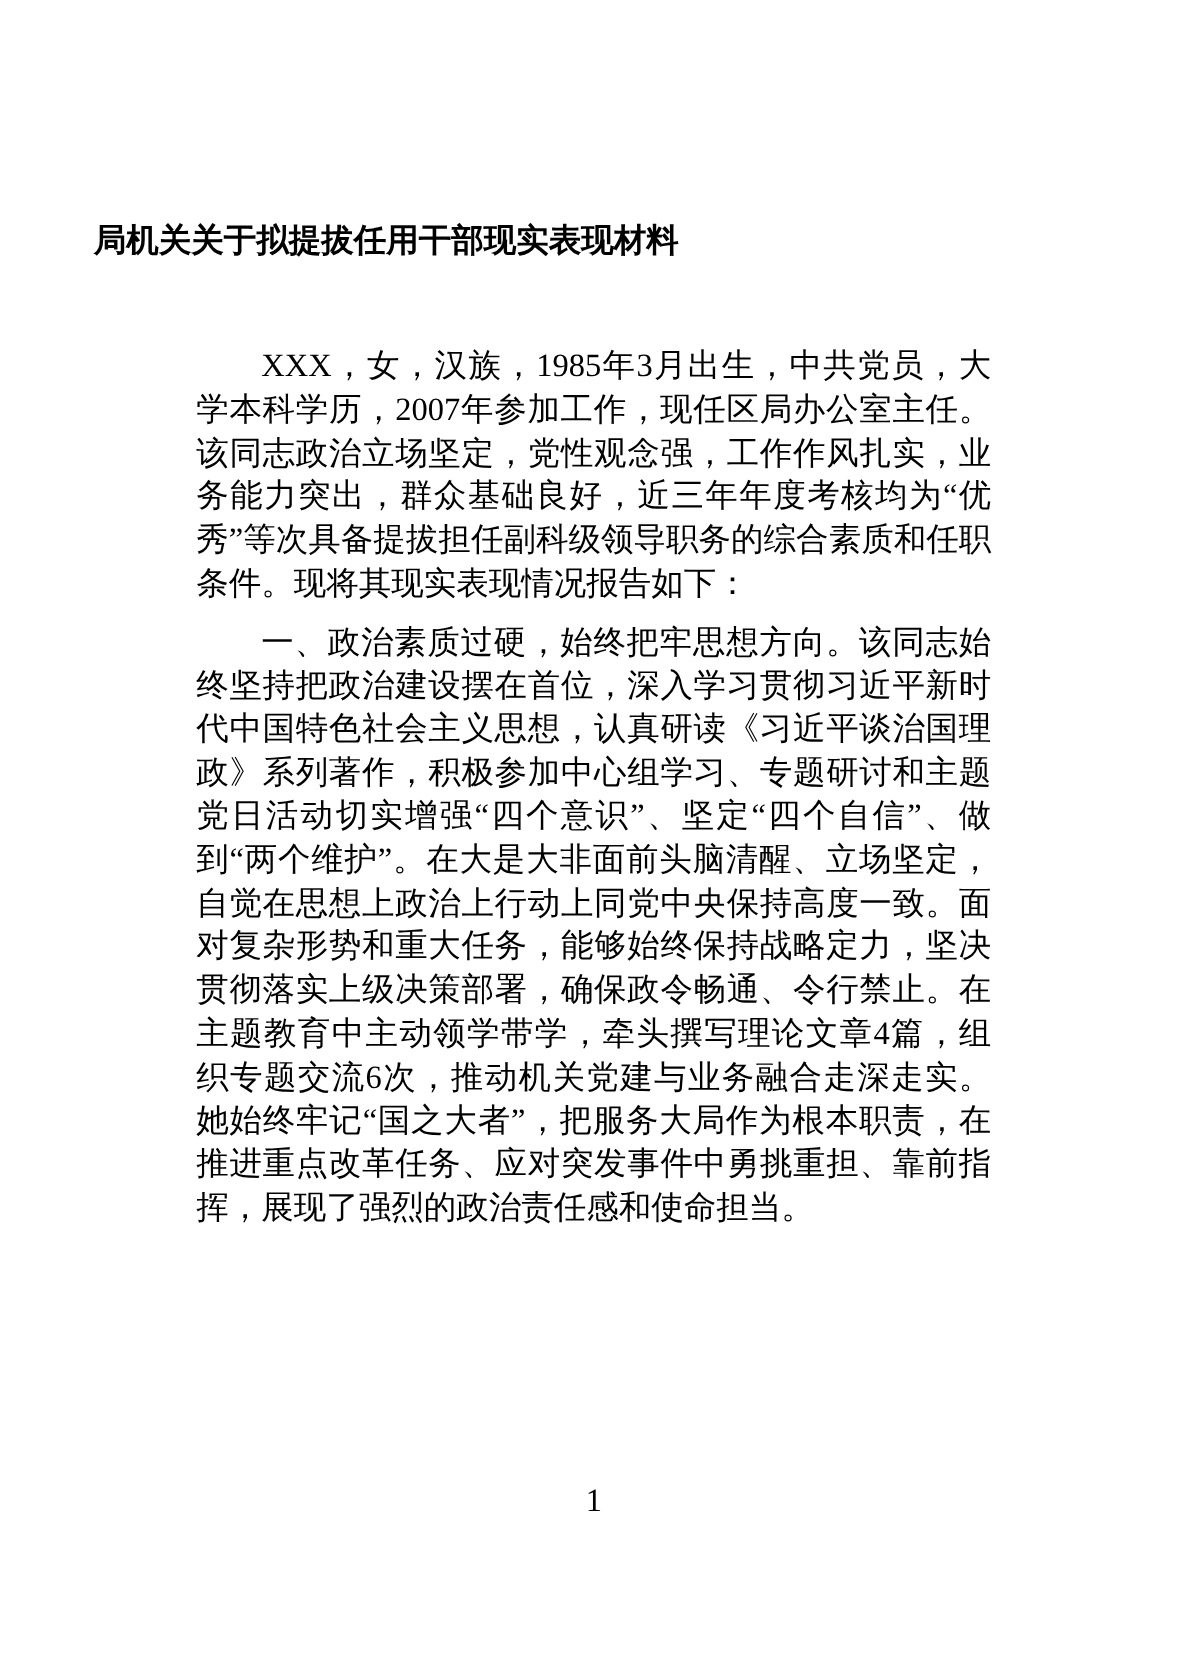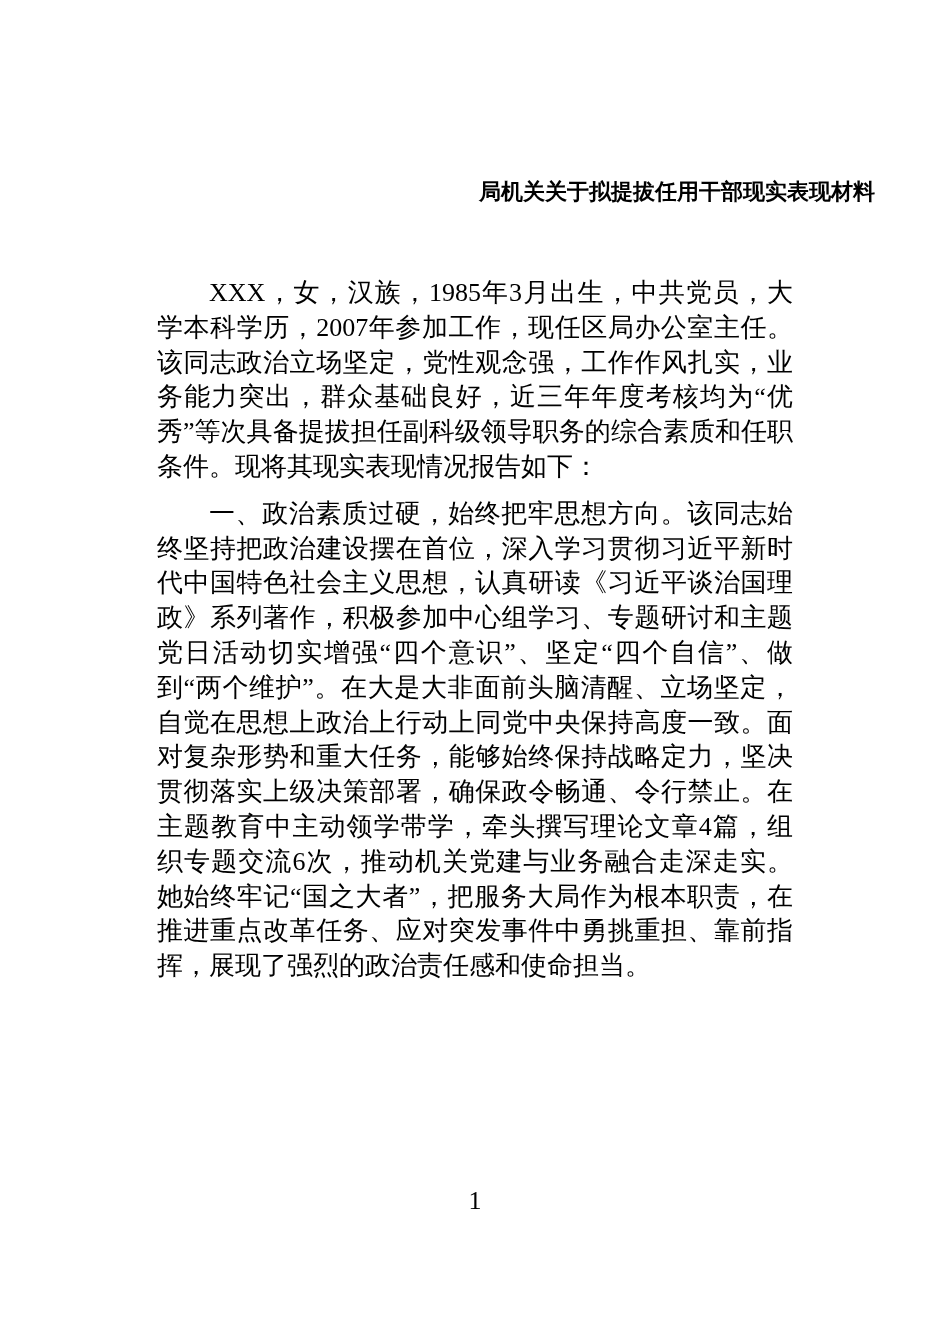--- a/index.html
+++ b/index.html
@@ -15,24 +15,24 @@
     color: #000000;
     overflow: hidden;
     font-family: "Liberation Serif", "DejaVu Serif", serif;
   }
   .doc-title {
     position: absolute;
     top: 170px;
     left: 75px;
     width: 800px;
     margin: 0;
-    text-align: right;
+    text-align: left;
     font-family: "Liberation Sans", "DejaVu Sans", sans-serif;
     font-weight: 700;
-    font-size: 22px;
+    font-size: 26px;
     line-height: 44px;
     letter-spacing: 0px;
     white-space: nowrap;
   }
   .doc-body {
     position: absolute;
     top: 264px;
     left: 145px;
     width: 660px;
     font-size: 26px;

